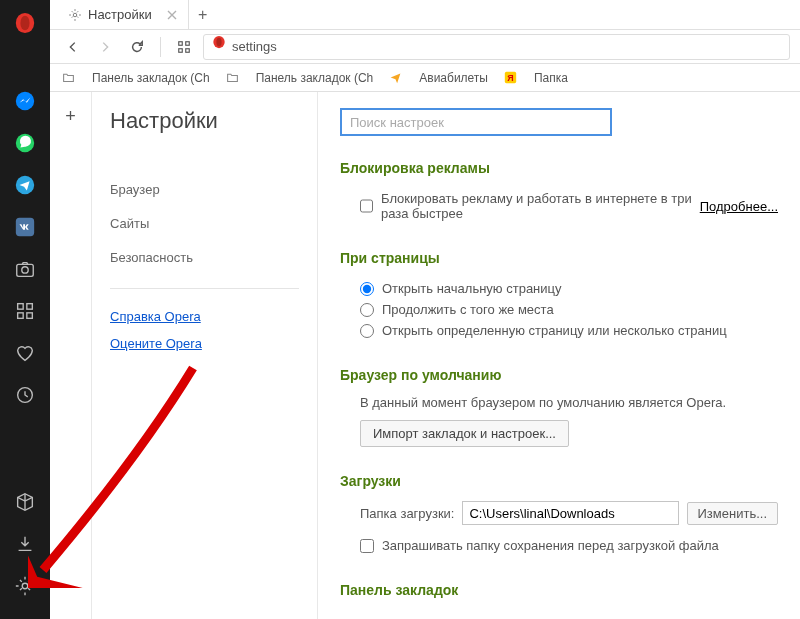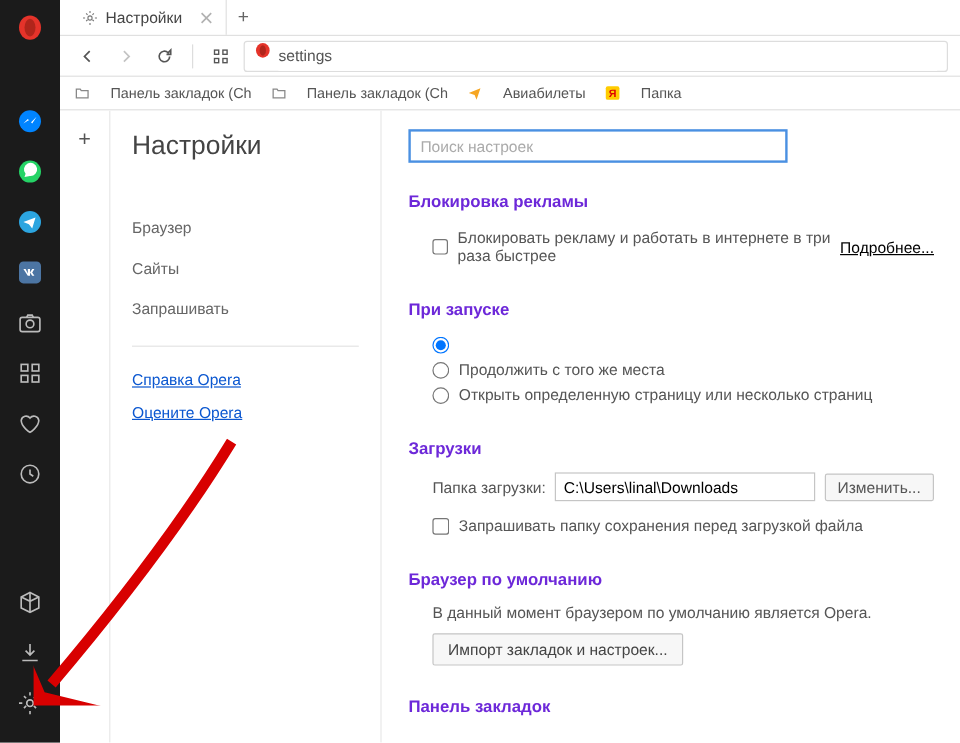--- a/index.html
+++ b/index.html
@@ -41,25 +41,25 @@
 .col-icons .plus { width: 28px; height: 28px; display: flex; align-items: center; justify-content: center; font-size: 18px; color: #555; cursor: pointer; }
 
 .col-nav { width: 226px; border-right: 1px solid #e8e8e8; padding: 16px 0; }
 .col-nav h1 { font-size: 22px; font-weight: 400; color: #444; padding: 0 18px 20px; }
 .nav-item { height: 34px; display: flex; align-items: center; padding: 0 18px; font-size: 13px; color: #666; cursor: pointer; }
 .nav-item.active { background: #ececec; font-weight: 500; color: #333; }
 .nav-hr { height: 1px; background: #e4e4e4; margin: 14px 18px; }
 .nav-link { display: block; padding: 6px 18px; font-size: 13px; color: #0b57d0; text-decoration: underline; cursor: pointer; }
 
 .col-main { flex: 1; padding: 16px 22px; overflow-y: auto; }
-.search-box { width: 316px; height: 28px; border: 2px solid #4a90e2; padding: 0 8px; font-size: 13px; color: #888; display: flex; align-items: center; margin-bottom: 24px; }
+.search-box { width: 272px; height: 28px; border: 2px solid #4a90e2; padding: 0 8px; font-size: 13px; color: #888; display: flex; align-items: center; margin-bottom: 24px; }
 .search-box input { border: none; outline: none; width: 100%; font-size: 13px; color: #555; }
 .search-box input::placeholder { color: #aaa; }
 
-.sect-title { font-size: 14px; color: #6d28d9; font-weight: 600; margin-bottom: 12px; }
+.sect-title { font-size: 14px; color: #4d7c0f; font-weight: 600; margin-bottom: 12px; }
 .sect { margin-bottom: 26px; }
 .row { display: flex; align-items: center; gap: 8px; font-size: 13px; color: #555; padding: 3px 0; margin-left: 20px; }
 .row input[type=checkbox], .row input[type=radio] { width: 14px; height: 14px; }
 .row.check { margin-left: 20px; align-items: center; }
 .link-inline { color: #000000; text-decoration: underline; cursor: pointer; }
 .desc-row { font-size: 13px; color: #555; margin-left: 20px; margin-bottom: 10px; }
 .btn { display: inline-block; padding: 5px 12px; border: 1px solid #c5c5c5; background: #f7f7f7; font-size: 13px; color: #444; cursor: pointer; margin-left: 20px; border-radius: 2px; }
 .dl-row { display: flex; align-items: center; gap: 8px; margin-left: 20px; font-size: 13px; color: #555; }
 .dl-row .lbl { white-space: nowrap; }
 .dl-row input { flex: 1; height: 24px; border: 1px solid #c5c5c5; padding: 0 6px; font-size: 13px; }
@@ -229,72 +229,73 @@
   <div class="content">
     <div class="col-icons">
       <div class="plus">+</div>
     </div>
 
     <div class="col-nav">
       <h1>Настройки</h1>
       <div style="height:18px"></div>
       <div class="nav-item">Браузер</div>
       <div class="nav-item">Сайты</div>
-      <div class="nav-item">Запрашивать</div>
+      <div class="nav-item">Безопасность</div>
       <div class="nav-hr"></div>
       <a class="nav-link">Справка Opera</a>
       <a class="nav-link">Оцените Opera</a>
     </div>
 
     <div class="col-main">
       <div class="search-box">
         <input type="text" placeholder="Поиск настроек" style="">
       </div>
 
       <div class="sect">
         <div class="sect-title">Блокировка рекламы</div>
         <div class="row check">
           <input type="checkbox" style="">
           <span>Блокировать рекламу и работать в интернете в три раза быстрее</span>
           <a class="link-inline">Подробнее...</a>
         </div>
       </div>
 
       <div class="sect">
-        <div class="sect-title">При запуске</div>
+        <div class="sect-title">При страницы</div>
         <div class="row">
           <input type="radio" name="st" checked="" style="">
+          <span>Открыть начальную страницу</span>
         </div>
         <div class="row">
           <input type="radio" name="st" style="">
           <span>Продолжить с того же места</span>
         </div>
         <div class="row">
           <input type="radio" name="st" style="">
           <span>Открыть определенную страницу или несколько страниц</span>
         </div>
+      </div>
+
+      <div class="sect">
+        <div class="sect-title">Браузер по умолчанию</div>
+        <div class="desc-row">В данный момент браузером по умолчанию является Opera.</div>
+        <div class="btn">Импорт закладок и настроек...</div>
       </div>
 
       <div class="sect">
         <div class="sect-title">Загрузки</div>
         <div class="dl-row">
           <span class="lbl">Папка загрузки:</span>
           <input type="text" value="C:\Users\linal\Downloads" style="">
           <div class="chg">Изменить...</div>
         </div>
         <div class="row check" style="margin-top:10px">
           <input type="checkbox" style="">
           <span>Запрашивать папку сохранения перед загрузкой файла</span>
         </div>
-      </div>
-
-      <div class="sect">
-        <div class="sect-title">Браузер по умолчанию</div>
-        <div class="desc-row">В данный момент браузером по умолчанию является Opera.</div>
-        <div class="btn">Импорт закладок и настроек...</div>
       </div>
 
       <div class="sect">
         <div class="sect-title">Панель закладок</div>
       </div>
     </div>
   </div>
 </div>
 
 <svg class="arrow-annotation" viewBox="0 0 180 230">

